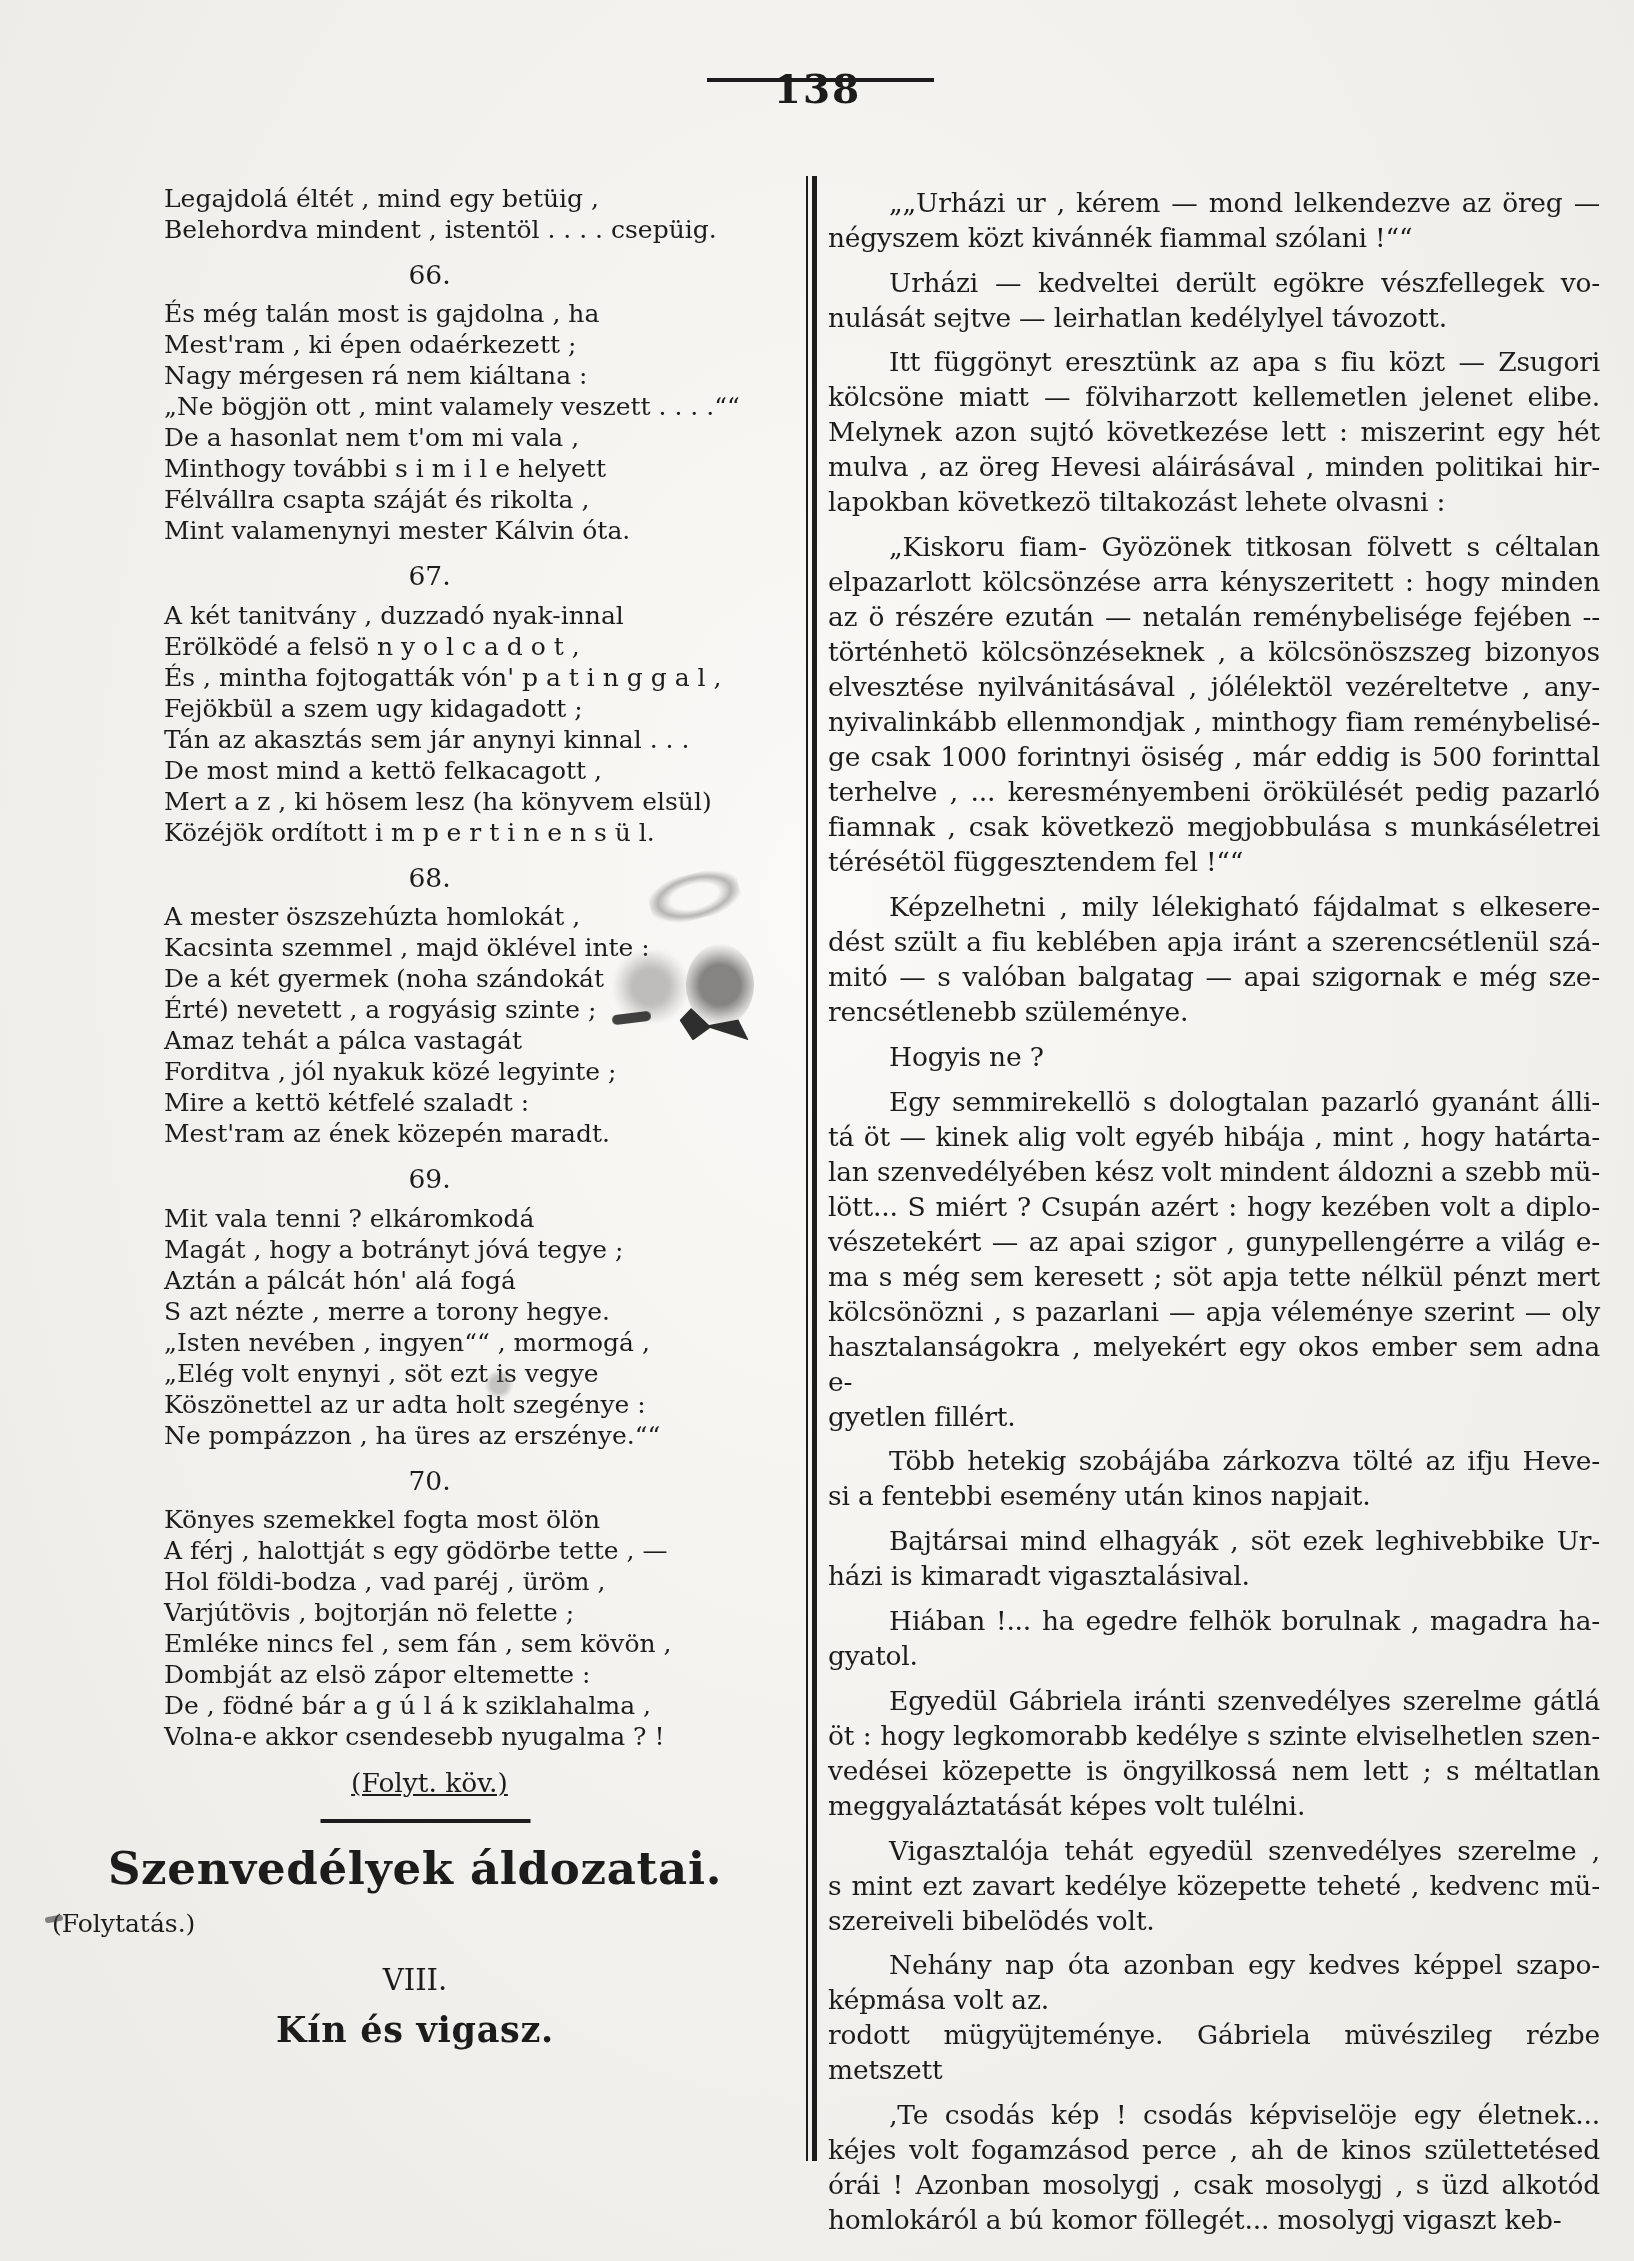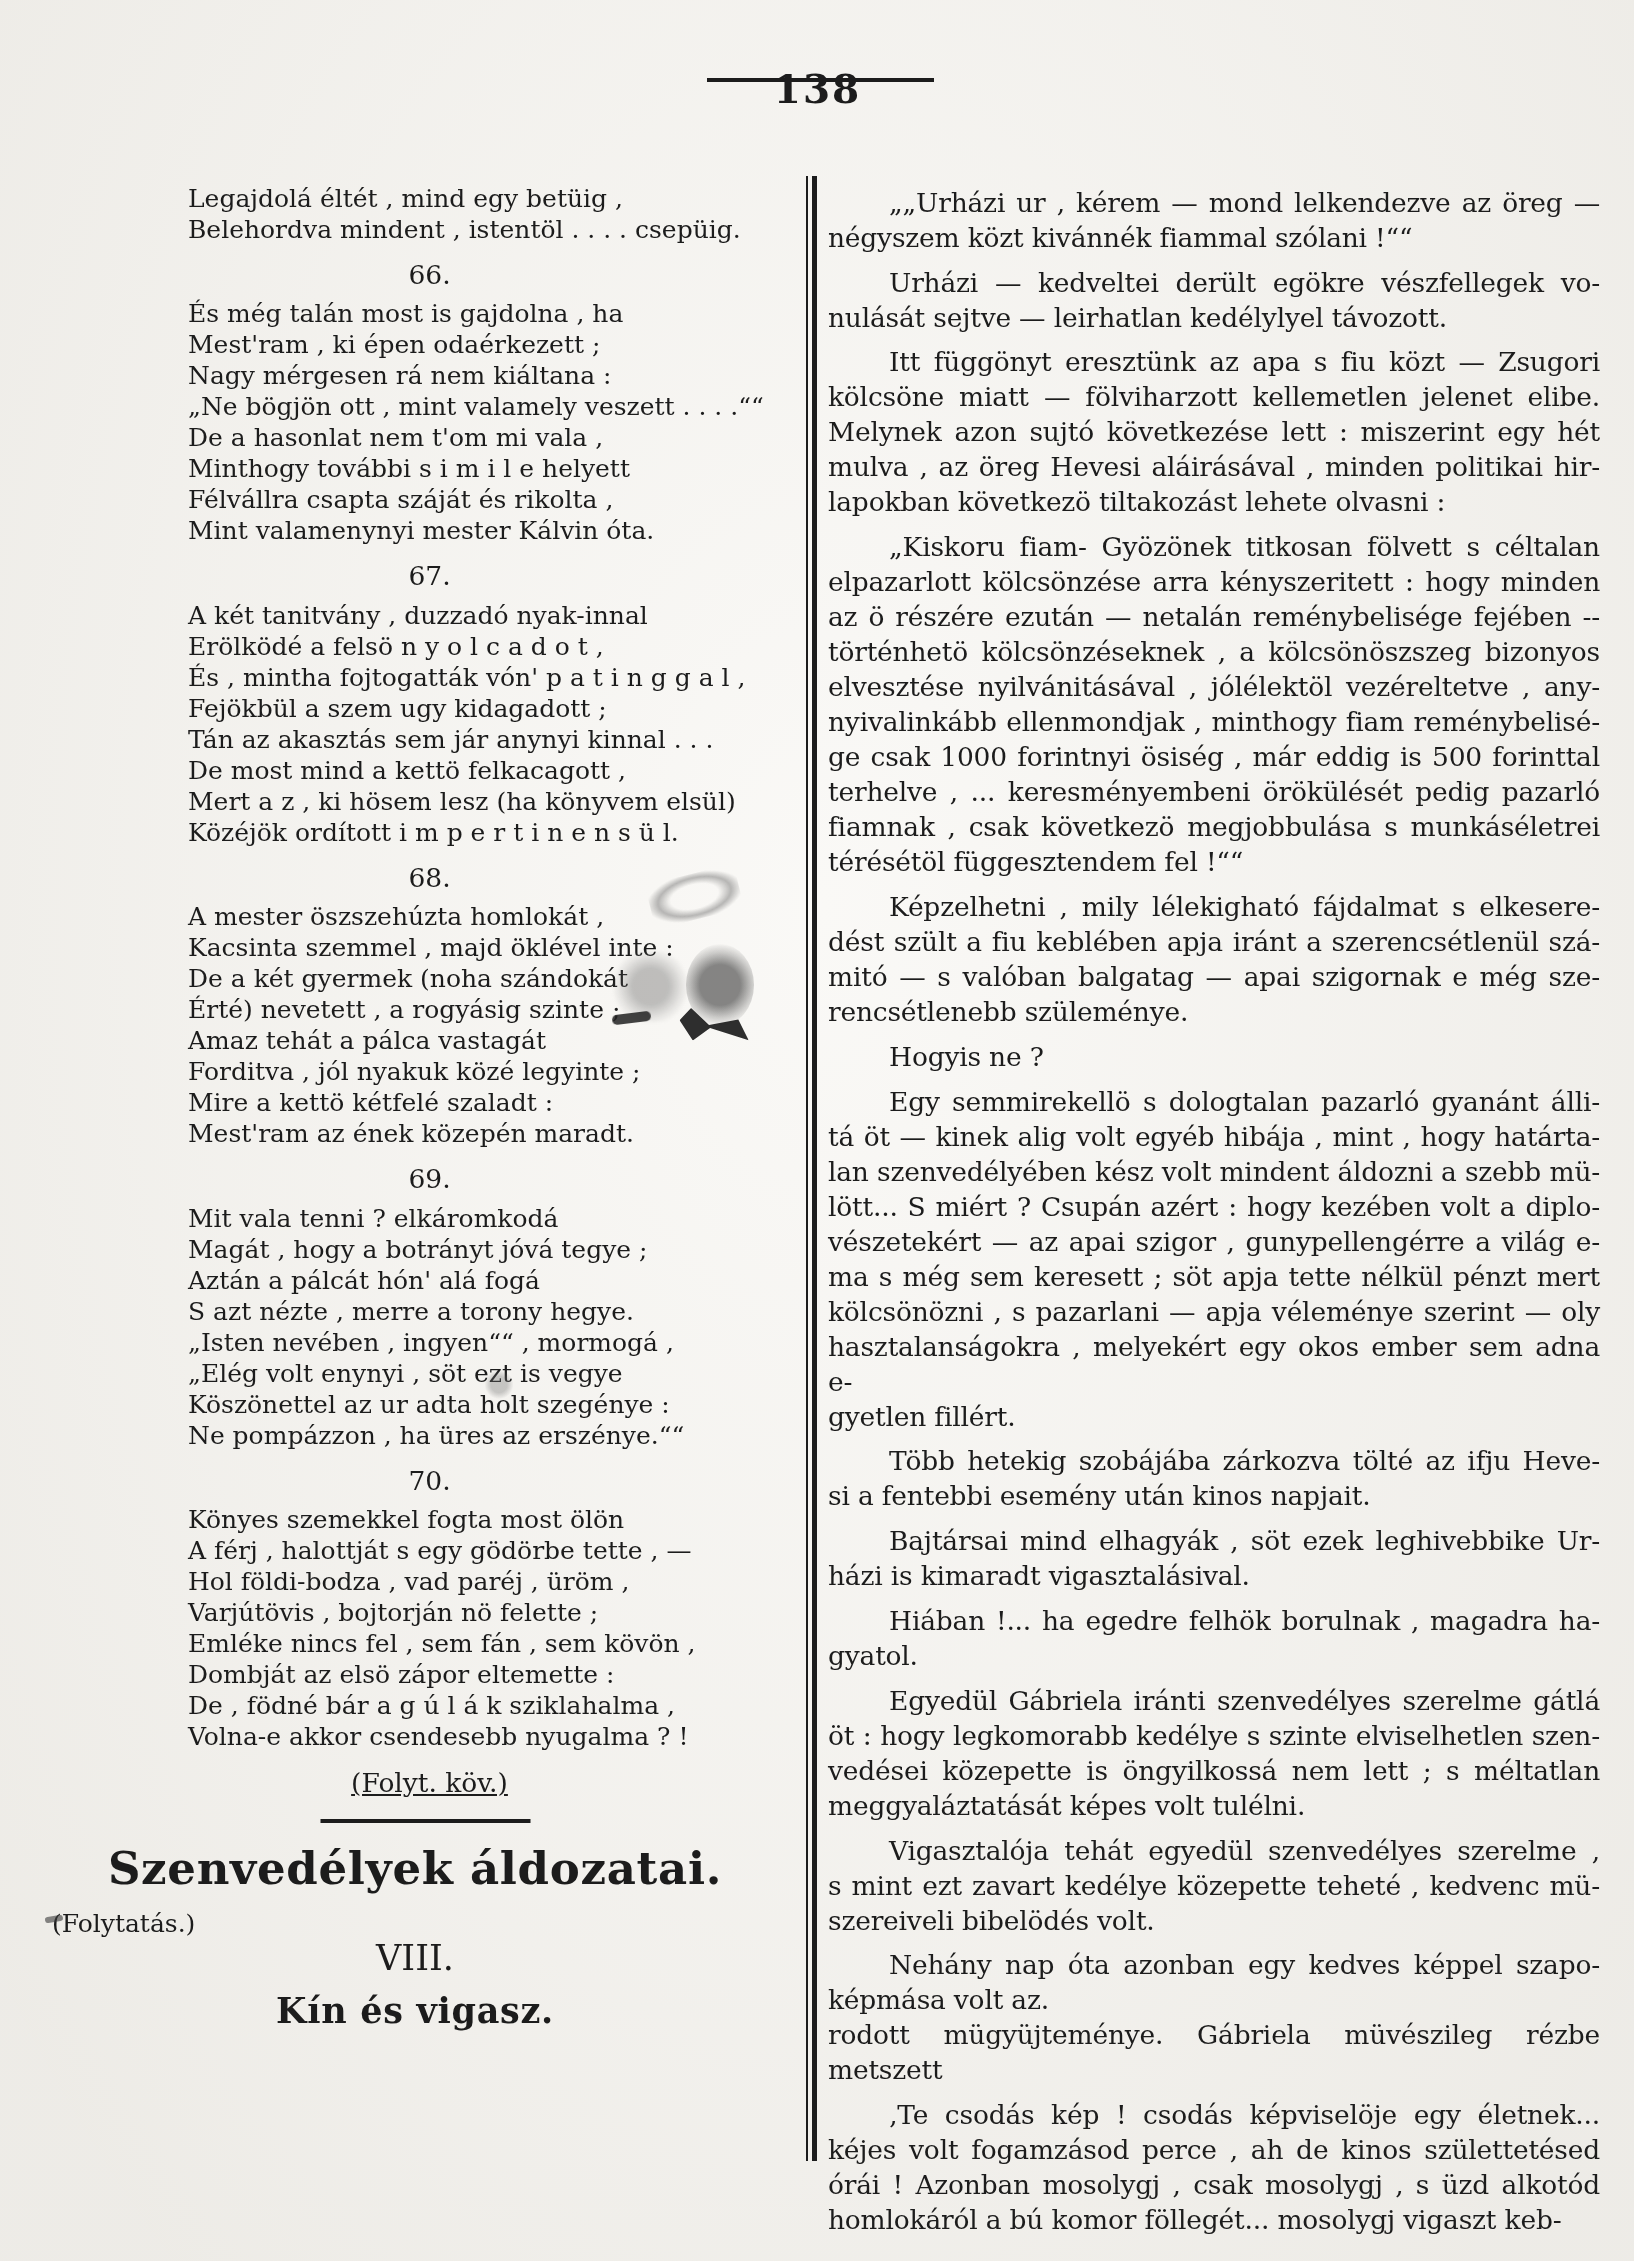--- a/index.html
+++ b/index.html
@@ -28,34 +28,34 @@
     position:absolute;left:806px;top:176px;width:12.6px;height:1985px;
     background:linear-gradient(to right,#1c1c1c 0 2.1px,transparent 2.1px 6.3px,#1c1c1c 6.3px 11.2px,transparent 11.2px);
   }
   
   .col-left{position:absolute;left:52px;top:183px;width:726px;}
   .col-right{position:absolute;left:828px;top:175px;width:772px;}
 
   
   .poem{margin-left:112px;width:615px;}
   .poem-lines{
-    white-space:pre;font-size:25px;line-height:31px;margin-left:24px;
+    white-space:pre;font-size:25px;line-height:31px;
   }
   .center-in-poem{width:531px;text-align:center;}
   .stanza-num{font-size:26.5px;line-height:31px;margin:14px 0 8.4px;}
   .folyt{font-size:26.5px;margin-top:15.4px;text-decoration:underline;}
 
   
   .section-rule{width:210px;height:3.5px;background:#1c1c1c;margin:21px auto 0 auto;transform:translateX(10.5px);}
   .article-title{
     margin:19.6px 0 0 0;text-align:center;
     font-size:45px;font-weight:bold;letter-spacing:0.7px;
   }
   .article-sub{margin-top:14px;text-align:left;font-size:25px;}
-  .article-chapter{margin-top:0;text-align:center;font-size:35px;}
+  .article-chapter{margin-top:25px;text-align:center;font-size:29px;}
   .article-chapter-title{margin:11.2px 0 0 0;text-align:center;font-size:35px;font-weight:bold;letter-spacing:0.7px;}
 
   
   .prose{margin-top:15.4px;font-size:26.5px;line-height:35px;letter-spacing:-0.2px;}
   .col-right .prose{margin-top:0;}
   .pline{text-align:justify;text-align-last:justify;}
   .pline.pe{text-align-last:left;}
   .pline.ps{text-indent:61px;margin-top:9.8px;}
   .col-left .prose .pline.ps{margin-top:0;}
 

